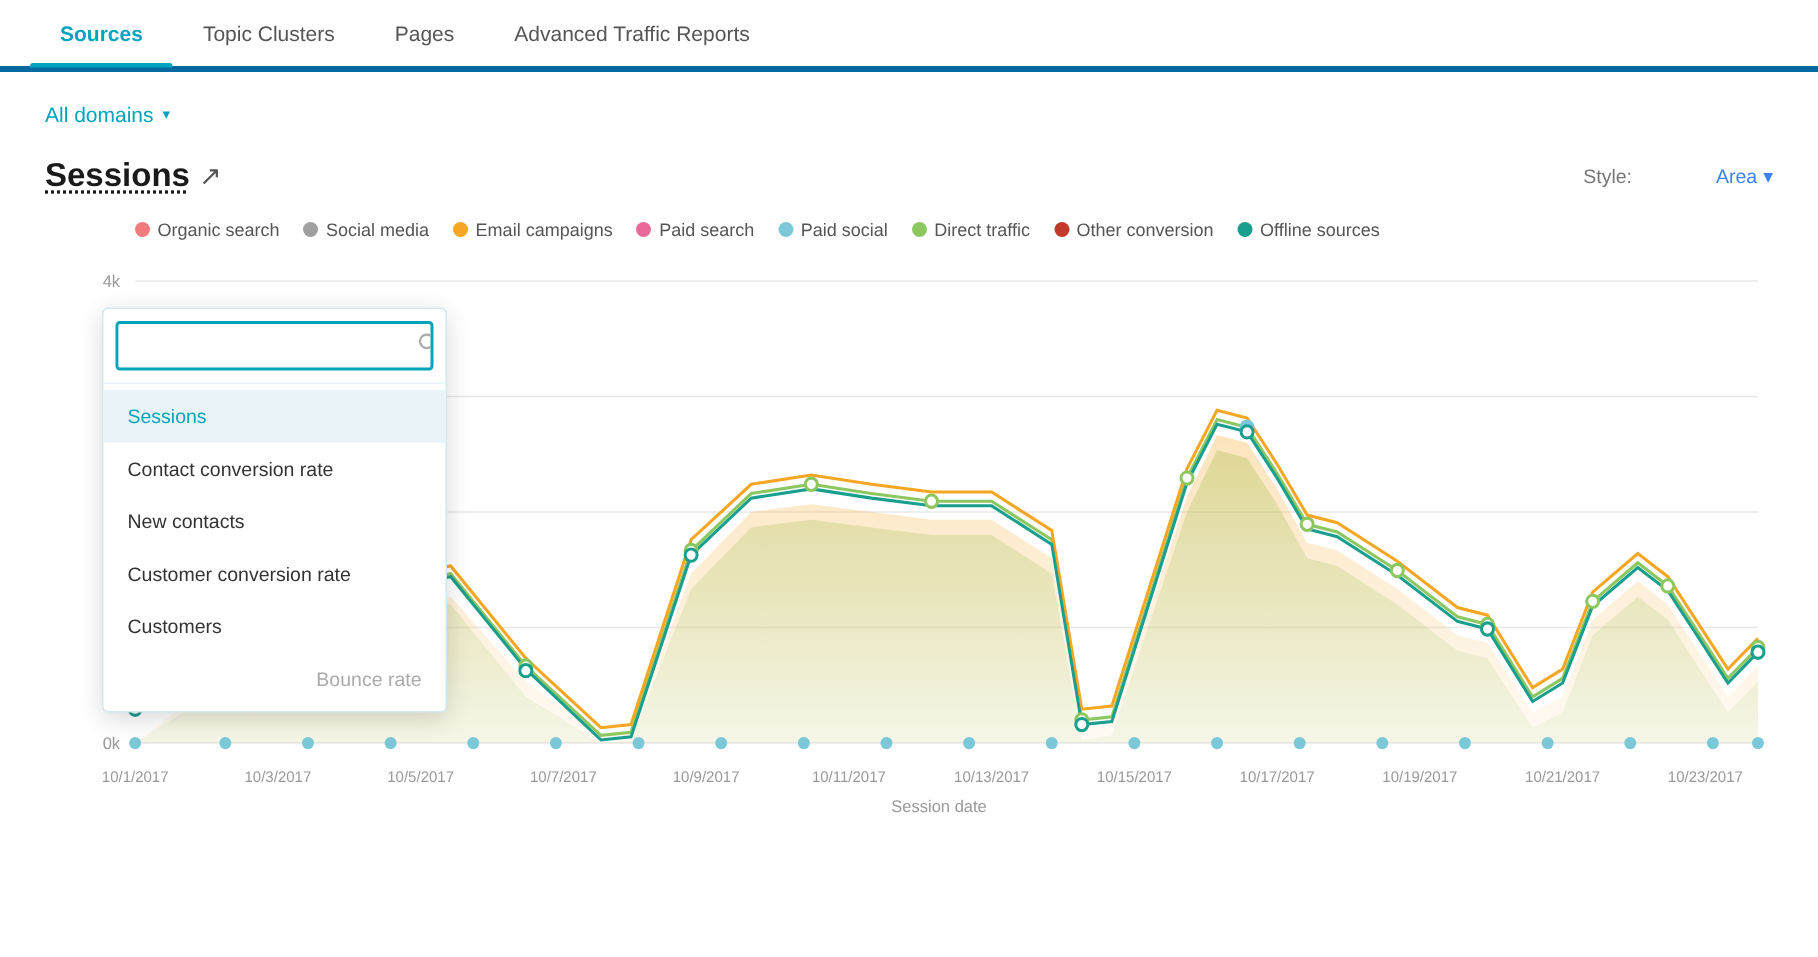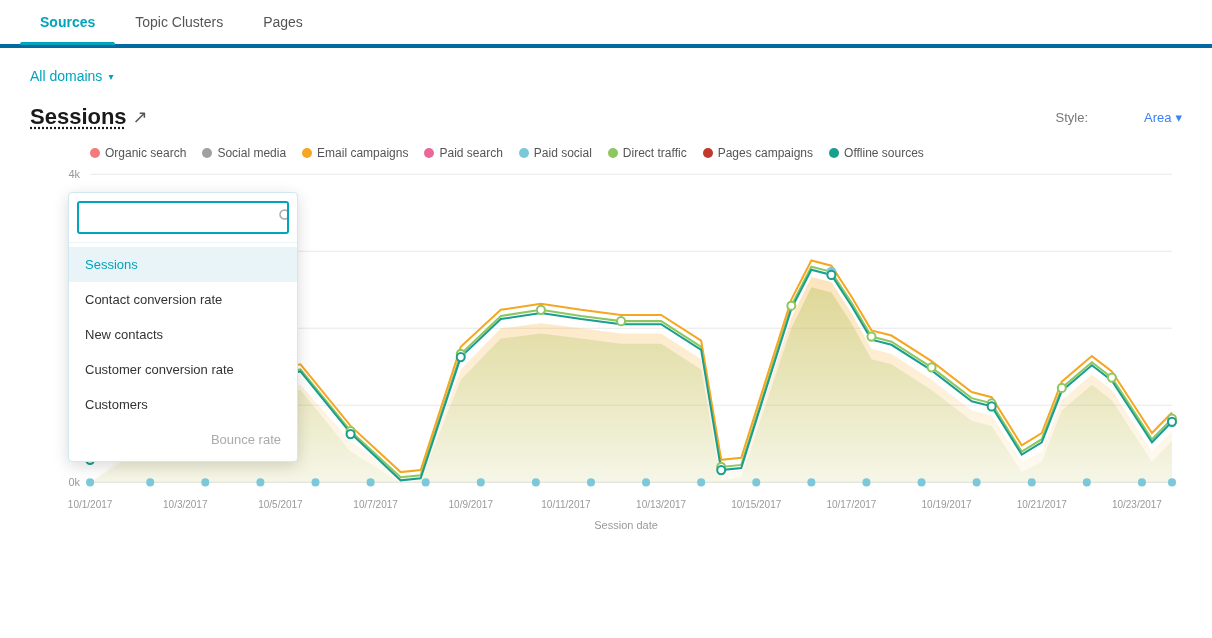--- a/index.html
+++ b/index.html
@@ -85,21 +85,21 @@
     }
 
     
     .legend {
       display: flex;
       align-items: center;
       flex-wrap: wrap;
       gap: 16px;
       font-size: 12px;
       color: #555;
-      margin-bottom: 4px;
+      margin-bottom: 17px;
       padding-left: 60px;
     }
     .legend-item {
       display: flex;
       align-items: center;
       gap: 5px;
     }
     .legend-dot {
       width: 10px;
       height: 10px;
@@ -173,20 +173,23 @@
 <div class="tabs-bar">
   <div class="tab active">
     <span>Sources</span>
   </div>
   <div class="tab">
     <span>Topic Clusters</span>
   </div>
   <div class="tab">
     <span>Pages</span>
   </div>
+  <div class="tab">
+    <span>Advanced Traffic Reports</span>
+  </div>
 </div>
 
 <div class="content">
 
   
   <div class="domain-selector">
     <span>All domains</span>
     <span class="chevron">▾</span>
   </div>
 
@@ -226,21 +229,21 @@
     <div class="legend-item">
       <div class="legend-dot" style="background:#7bc8d8;"></div>
       <span>Paid social</span>
     </div>
     <div class="legend-item">
       <div class="legend-dot" style="background:#8dc760;"></div>
       <span>Direct traffic</span>
     </div>
     <div class="legend-item">
       <div class="legend-dot" style="background:#c0392b;"></div>
-      <span>Pages campaigns</span>
+      <span>Other conversion</span>
     </div>
     <div class="legend-item">
       <div class="legend-dot" style="background:#1a9e8e;"></div>
       <span>Offline sources</span>
     </div>
   </div>
 
   
   <div style="position:relative;">
 

